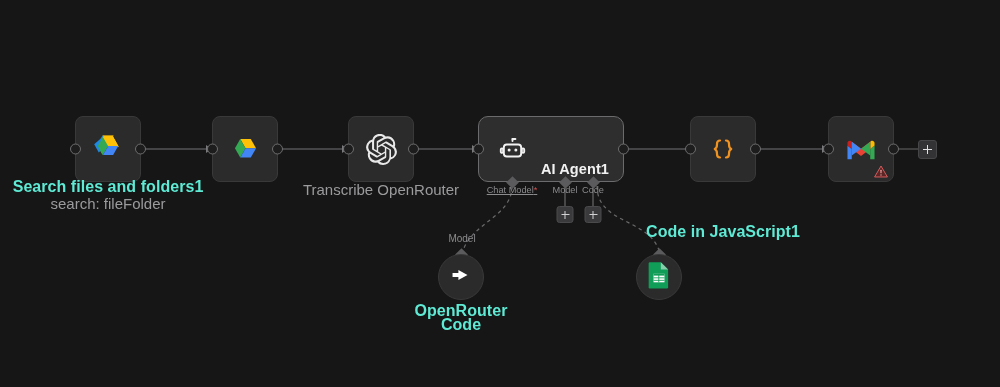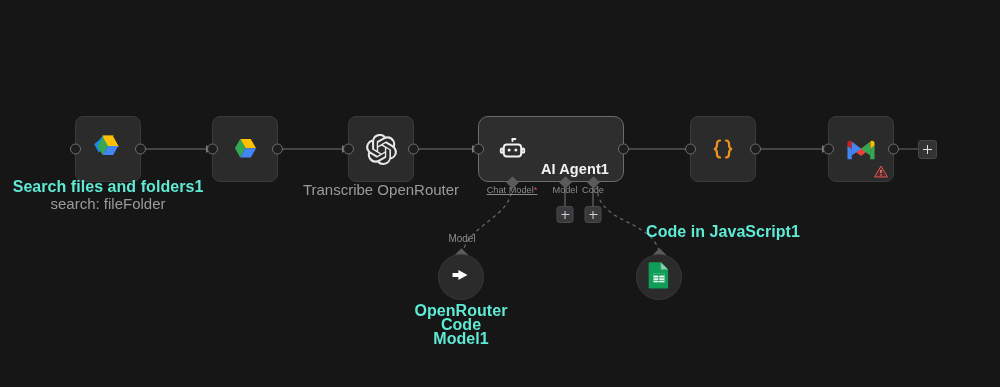--- a/index.html
+++ b/index.html
@@ -365,21 +365,20 @@
   <span class="diamond" style="left:457px; top:250px;"></span>
   <div class="subnode" style="left:438px; top:254px;">
     <span class="glyph">
       <svg viewBox="0 0 40 40" width="26" height="26">
         <path d="M30 20 L16 12.4 L16 16.8 L7 16.8 L7 23.2 L16 23.2 L16 27.6 Z" fill="#ffffff"></path>
       </svg>
     </span>
   </div>
   <div class="caption wrapcap" style="left:461px; top:304px; transform:translateX(-50%); text-align:center;">
     <div class="title">OpenRouter Code</div>
-    <div class="title">Model1</div>
   </div>
 
   <span class="diamond" style="left:655px; top:250px;"></span>
   <div class="subnode" style="left:636px; top:254px;">
     <span class="glyph">
       <svg viewBox="0 0 36 46" width="22" height="28">
         <path d="M3 2h18l12 12v29a2 2 0 0 1-2 2H3a2 2 0 0 1-2-2V4a2 2 0 0 1 2-2Z" fill="#0f9d58"></path>
         <path d="M21 2l12 12H21Z" fill="#87ceac"></path>
         <rect x="9" y="21" width="18" height="14" fill="#ffffff"></rect>
         <rect x="9" y="21" width="18" height="3" fill="#0f9d58"></rect>

